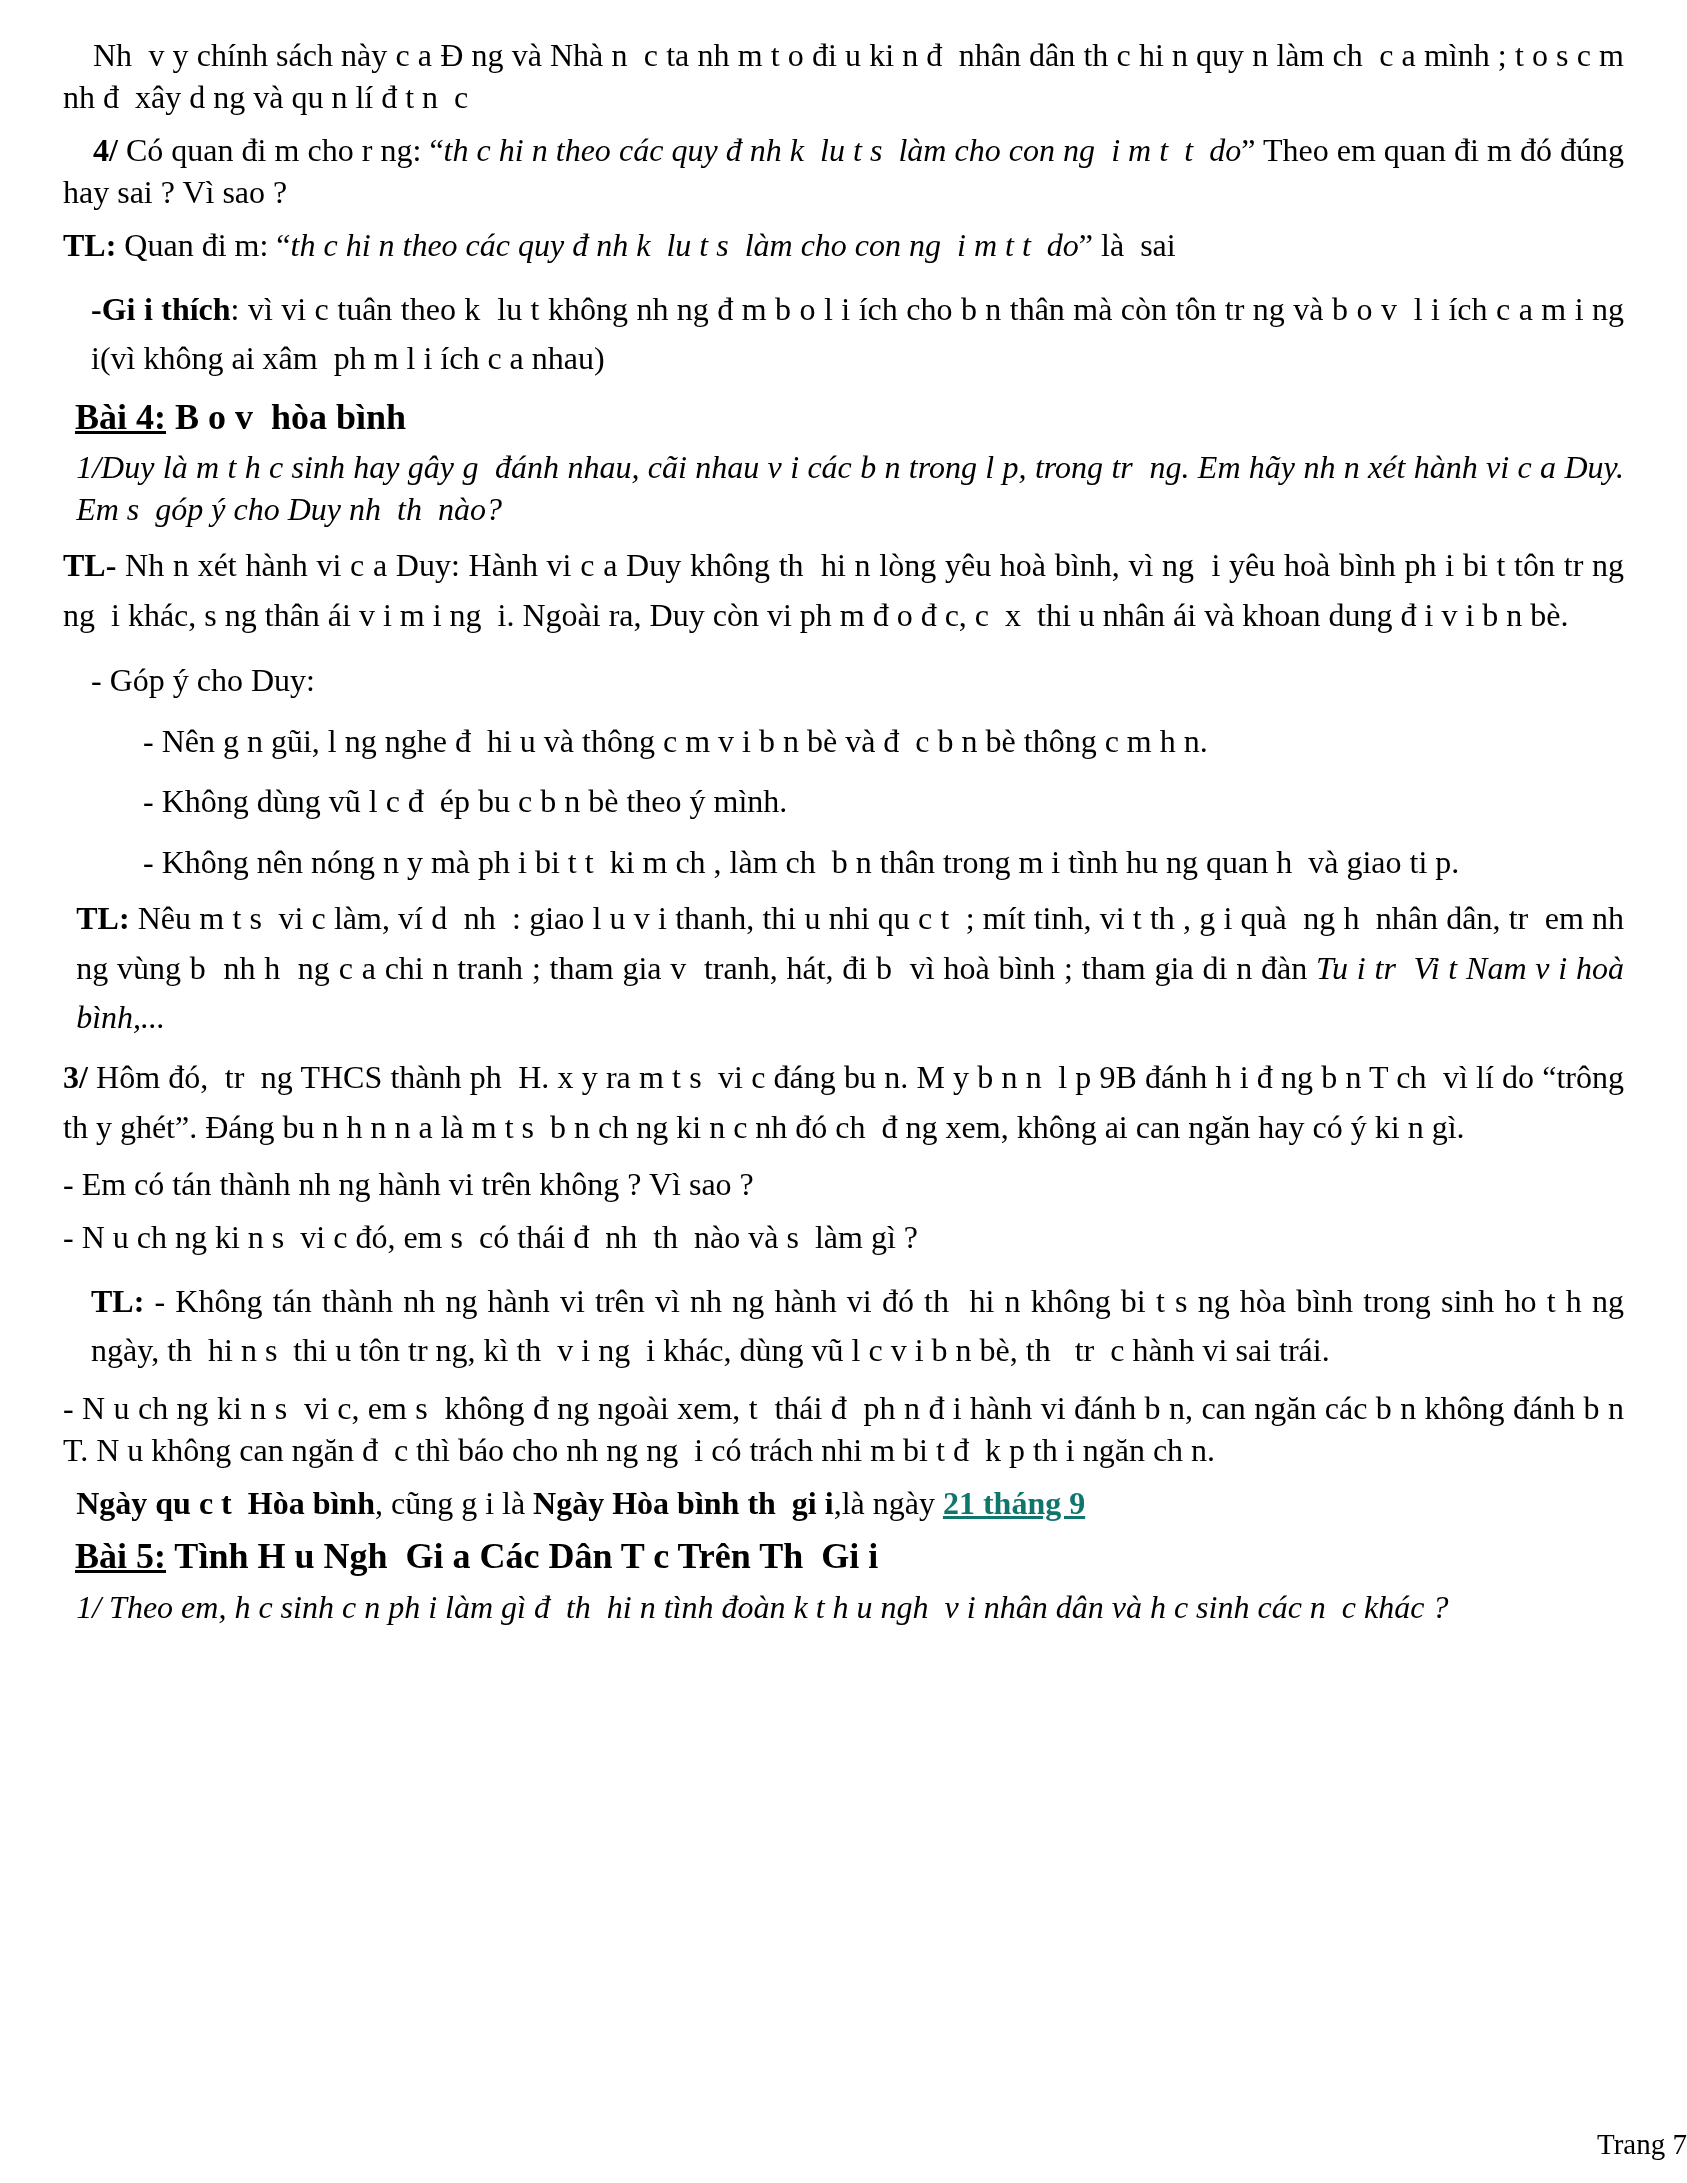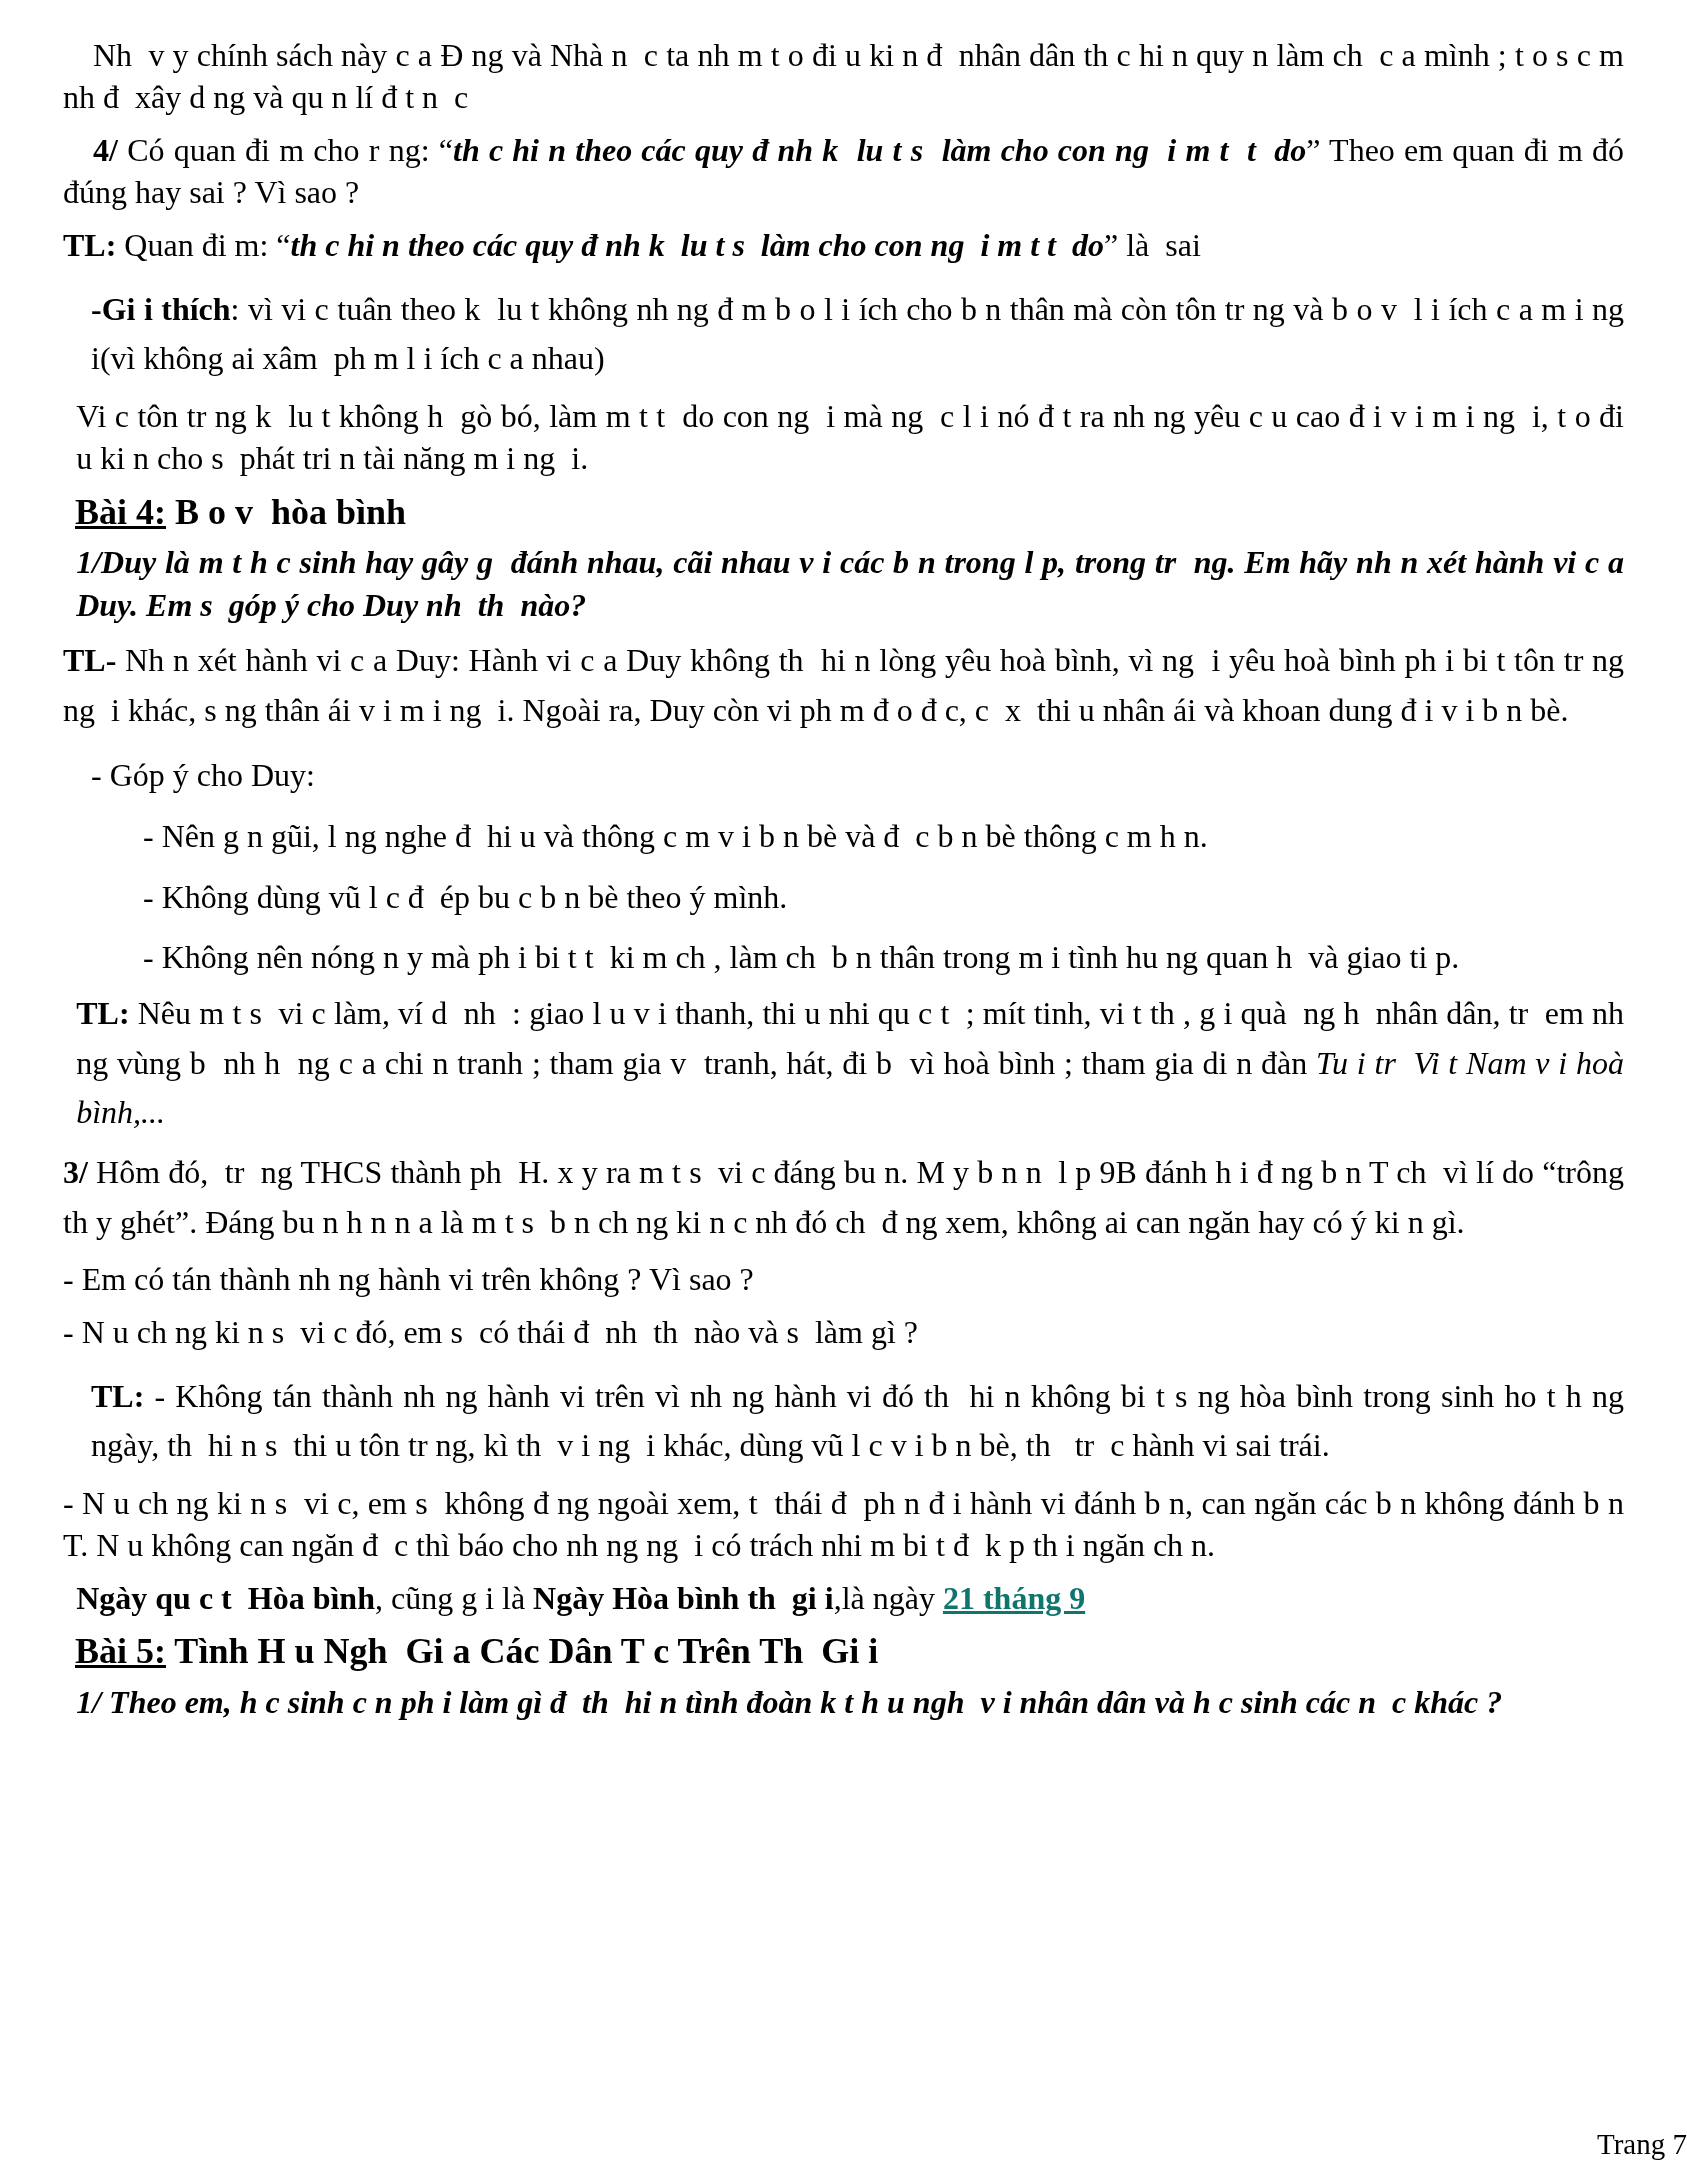--- a/index.html
+++ b/index.html
@@ -28,21 +28,21 @@
   .para.slight   { padding-left: 13.2px; }
   .para.li       { padding-left: 52px; text-align: left; }
   .para.li-first { text-indent: 52px; }
   .para.heading  { font-size: 36px; line-height: 1.25; margin: 6.6px 0 6.6px 0; text-align: left; }
   .para.spaced   { line-height: 1.55; }
   .para.gap-top  { margin-top: 18.5px; margin-left: 28px; }
 
   .run-n  { }
   .run-b  { font-weight: bold; }
   .run-i  { font-style: italic; }
-  .run-bi { font-weight: bold; font-style: italic; }
+  .run-bi { font-weight: normal; font-style: italic; }
   .run-bu { font-weight: bold; text-decoration: underline; margin-left: 12px; }
   a.run-link {
     font-weight: bold;
     text-decoration: underline;
     color: #0000cc;
     cursor: pointer;
   }
   .footer {
     position: absolute;
     bottom: 22.5px;
@@ -54,21 +54,20 @@
 </style>
 </head>
 <body>
 
 <div class="page">
   <div>
       <p class="para indent"><span class="run-n">Nh  v y chính sách này c a Đ ng và Nhà n  c ta nh m t o đi u ki n đ  nhân dân th c hi n quy n làm ch  c a mình ; t o s c m nh đ  xây d ng và qu n lí đ t n  c</span></p>
       <p class="para indent"><span class="run-b">4/ </span><span class="run-n">Có quan đi m cho r ng: “</span><span class="run-bi">th c hi n theo các quy đ nh k  lu t s  làm cho con ng  i m t  t  do</span><span class="run-n">” Theo em quan đi m đó đúng hay sai ? Vì sao ?</span></p>
       <p class="para"><span class="run-b">TL: </span><span class="run-n">Quan đi m: “</span><span class="run-bi">th c hi n theo các quy đ nh k  lu t s  làm cho con ng  i m t t  do</span><span class="run-n">” là  sai</span></p>
       <p class="para spaced gap-top"><span class="run-b">-Gi i thích</span><span class="run-n">: vì vi c tuân theo k  lu t không nh ng đ m b o l i ích cho b n thân mà còn tôn tr ng và b o v  l i ích c a m i ng  i(vì không ai xâm  ph m l i ích c a nhau)</span></p>
-      <p class="para slight"><span class="run-n">Vi c tôn tr ng k  lu t không h  gò bó, làm m t t  do con ng  i mà ng  c l i nó đ t ra nh ng yêu c u cao đ i v i m i ng  i, t o đi u ki n cho s  phát tri n tài năng m i ng  i.</span></p>
       <p class="para heading"><span class="run-bu">Bài 4:</span><span class="run-b"> B o v  hòa bình</span></p>
       <p class="para slight"><span class="run-bi">1/Duy là m t h c sinh hay gây g  đánh nhau, cãi nhau v i các b n trong l p, trong tr  ng. Em hãy nh n xét hành vi c a Duy. Em s  góp ý cho Duy nh  th  nào?</span></p>
       <p class="para spaced"><span class="run-b">TL- </span><span class="run-n">Nh n xét hành vi c a Duy: Hành vi c a Duy không th  hi n lòng yêu hoà bình, vì ng  i yêu hoà bình ph i bi t tôn tr ng ng  i khác, s ng thân ái v i m i ng  i. Ngoài ra, Duy còn vi ph m đ o đ c, c  x  thi u nhân ái và khoan dung đ i v i b n bè.</span></p>
       <p class="para gap-top"><span class="run-n">- Góp ý cho Duy:</span></p>
       <p class="para li gap-top"><span class="run-n">- Nên g n gũi, l ng nghe đ  hi u và thông c m v i b n bè và đ  c b n bè thông c m h n.</span></p>
       <p class="para li gap-top"><span class="run-n">- Không dùng vũ l c đ  ép bu c b n bè theo ý mình.</span></p>
       <p class="para li-first gap-top"><span class="run-n">- Không nên nóng n y mà ph i bi t t  ki m ch , làm ch  b n thân trong m i tình hu ng quan h  và giao ti p.</span></p>
       <p class="para slight spaced"><span class="run-b">TL: </span><span class="run-n">Nêu m t s  vi c làm, ví d  nh  : giao l u v i thanh, thi u nhi qu c t  ; mít tinh, vi t th , g i quà  ng h  nhân dân, tr  em nh ng vùng b  nh h  ng c a chi n tranh ; tham gia v  tranh, hát, đi b  vì hoà bình ; tham gia di n đàn </span><span class="run-i">Tu i tr  Vi t Nam v i hoà bình,...</span></p>
       <p class="para spaced"><span class="run-b">3/ </span><span class="run-n">Hôm đó,  tr  ng THCS thành ph  H. x y ra m t s  vi c đáng bu n. M y b n n  l p 9B đánh h i đ ng b n T ch  vì lí do “trông th y ghét”. Đáng bu n h n n a là m t s  b n ch ng ki n c nh đó ch  đ ng xem, không ai can ngăn hay có ý ki n gì.</span></p>
       <p class="para"><span class="run-n">- Em có tán thành nh ng hành vi trên không ? Vì sao ?</span></p>

